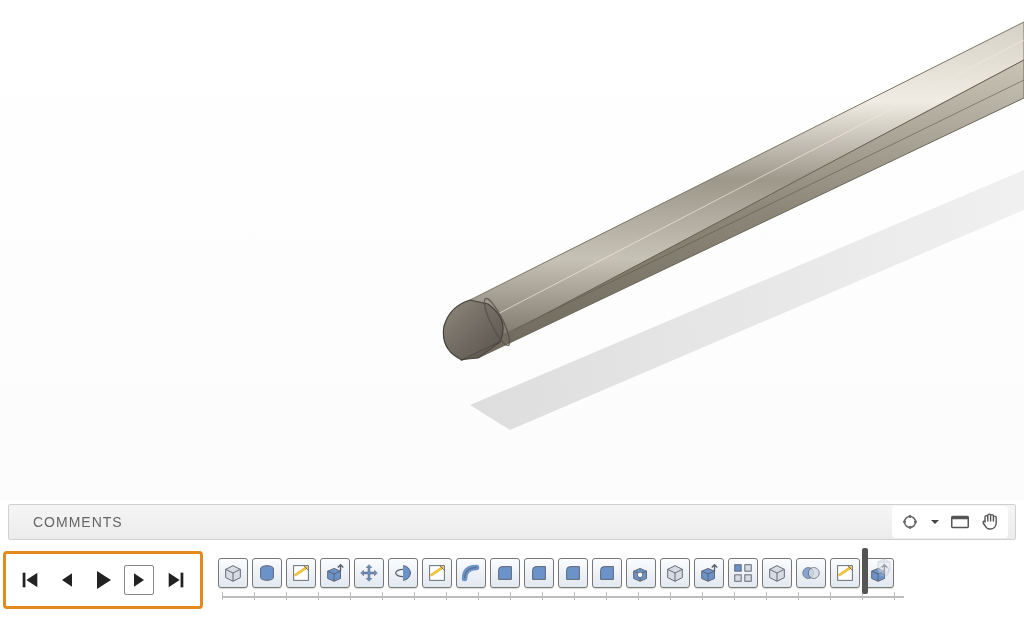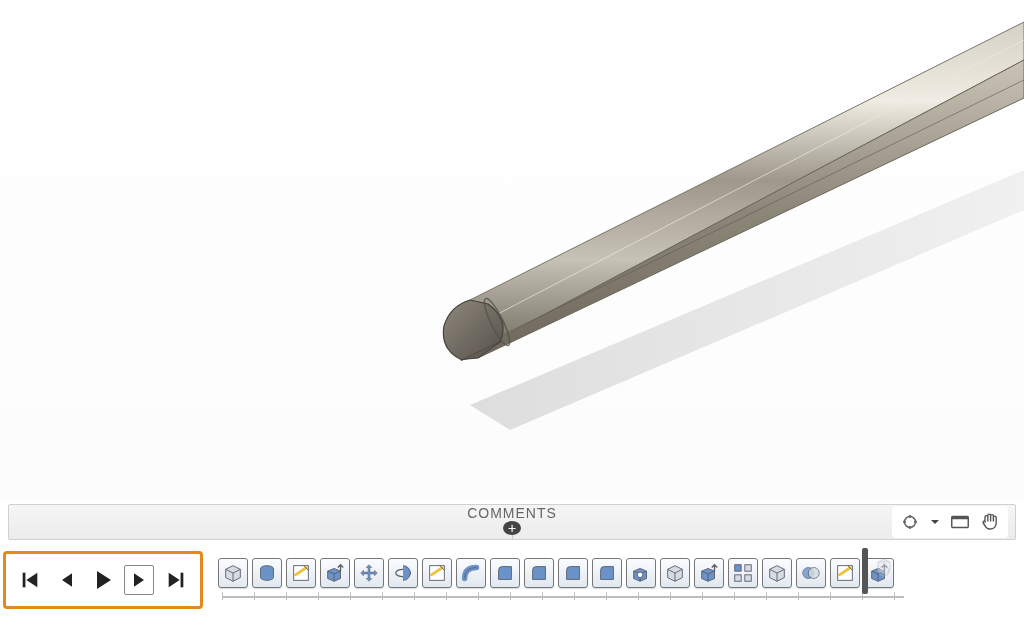--- a/index.html
+++ b/index.html
@@ -1,19 +1,19 @@
 <!DOCTYPE html>
 <html><head>
 <meta charset="utf-8">
 <style>
   html,body{margin:0;padding:0;width:1024px;height:617px;font-family:Arial,Helvetica,sans-serif;background:#fff;overflow:hidden;}
   .viewport{position:absolute;left:0;top:0;width:1024px;height:500px;background:linear-gradient(#ffffff,#fcfcfc);}
   .viewport svg{position:absolute;left:0;top:0;}
   
-  .comments-bar{position:absolute;left:8px;right:8px;top:504px;height:36px;box-sizing:border-box;background:linear-gradient(#f5f5f5,#ececec);border:1px solid #d0d0d0;border-radius:2px;display:flex;align-items:center;padding:0 24px;color:#555;flex-direction:column;}
+  .comments-bar{position:absolute;left:8px;right:8px;top:504px;height:36px;box-sizing:border-box;background:linear-gradient(#f5f5f5,#ececec);border:1px solid #d0d0d0;border-radius:2px;display:flex;align-items:center;padding:0 24px;color:#555;}
   .comments-title{font-size:14px;letter-spacing:1px;color:#666;}
   .comments-spacer{flex:1;}
   .comments-add{width:18px;height:18px;border-radius:50%;background:#444;color:#fff;display:flex;align-items:center;justify-content:center;font-size:14px;line-height:1;cursor:pointer;}
   .comments-div{width:1px;height:20px;background:#c8c8c8;margin:0 6px;}
   
   .right-controls{position:absolute;right:16px;top:506px;height:32px;display:flex;align-items:center;gap:6px;background:#fff;padding:0 6px;border-radius:4px;}
   .rc-btn{width:24px;height:24px;display:flex;align-items:center;justify-content:center;cursor:pointer;color:#555;}
   
   .timeline-area{position:absolute;left:0;right:0;top:548px;height:60px;}
   .playback-box{position:absolute;left:3px;top:3px;width:200px;height:58px;border:3px solid #E38A1E;border-radius:4px;box-sizing:border-box;display:flex;align-items:center;justify-content:space-around;padding:0 6px;background:#fff;}

